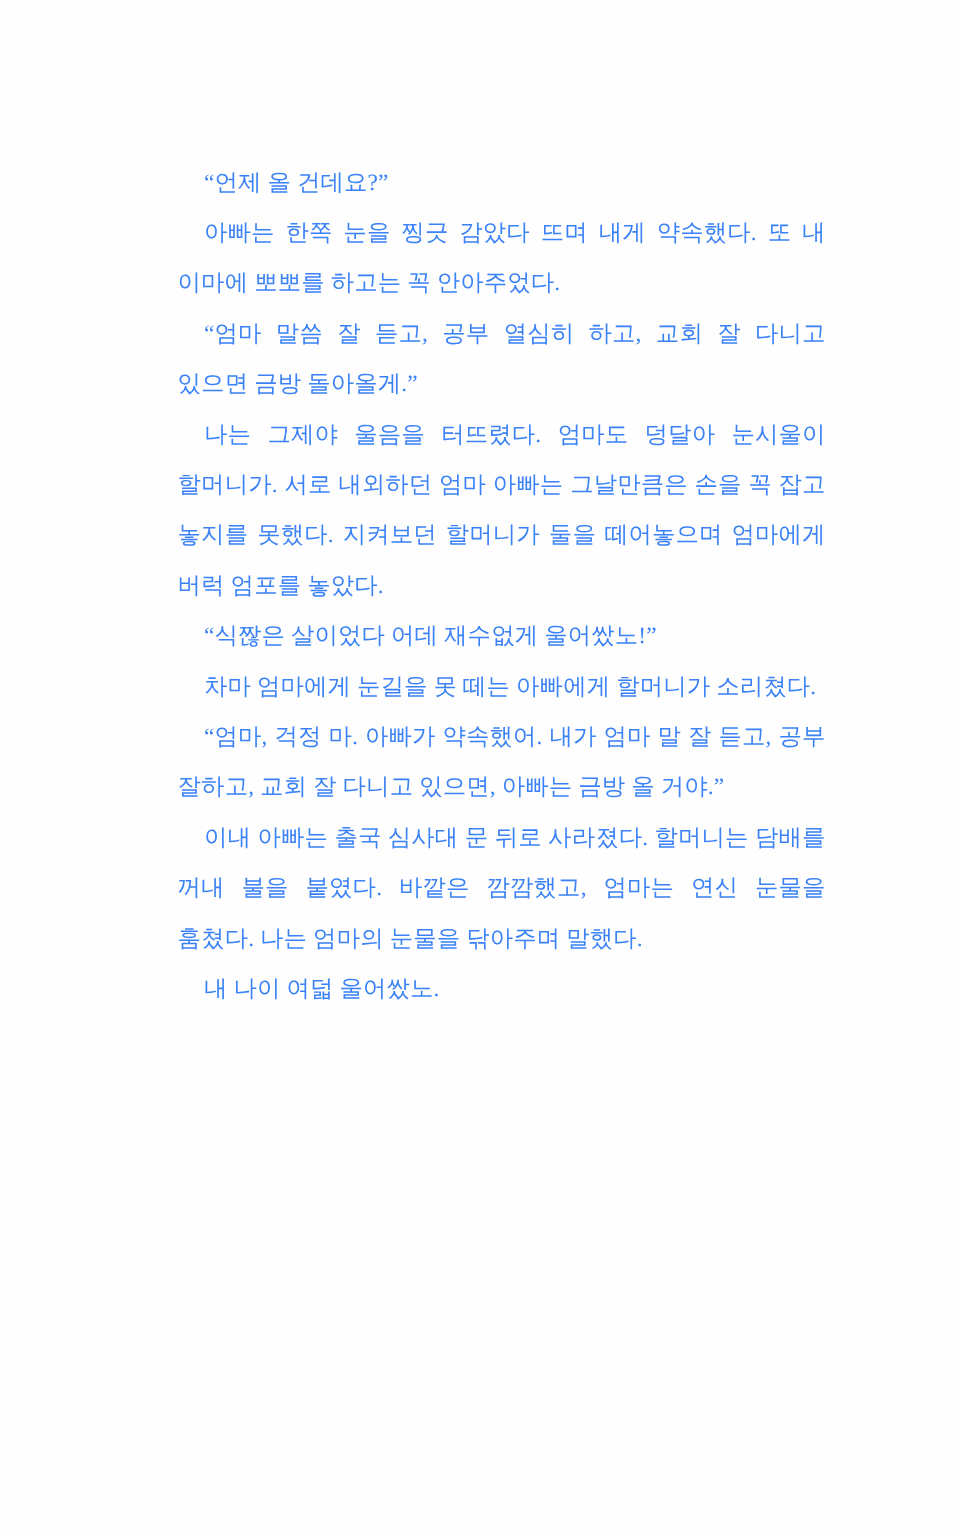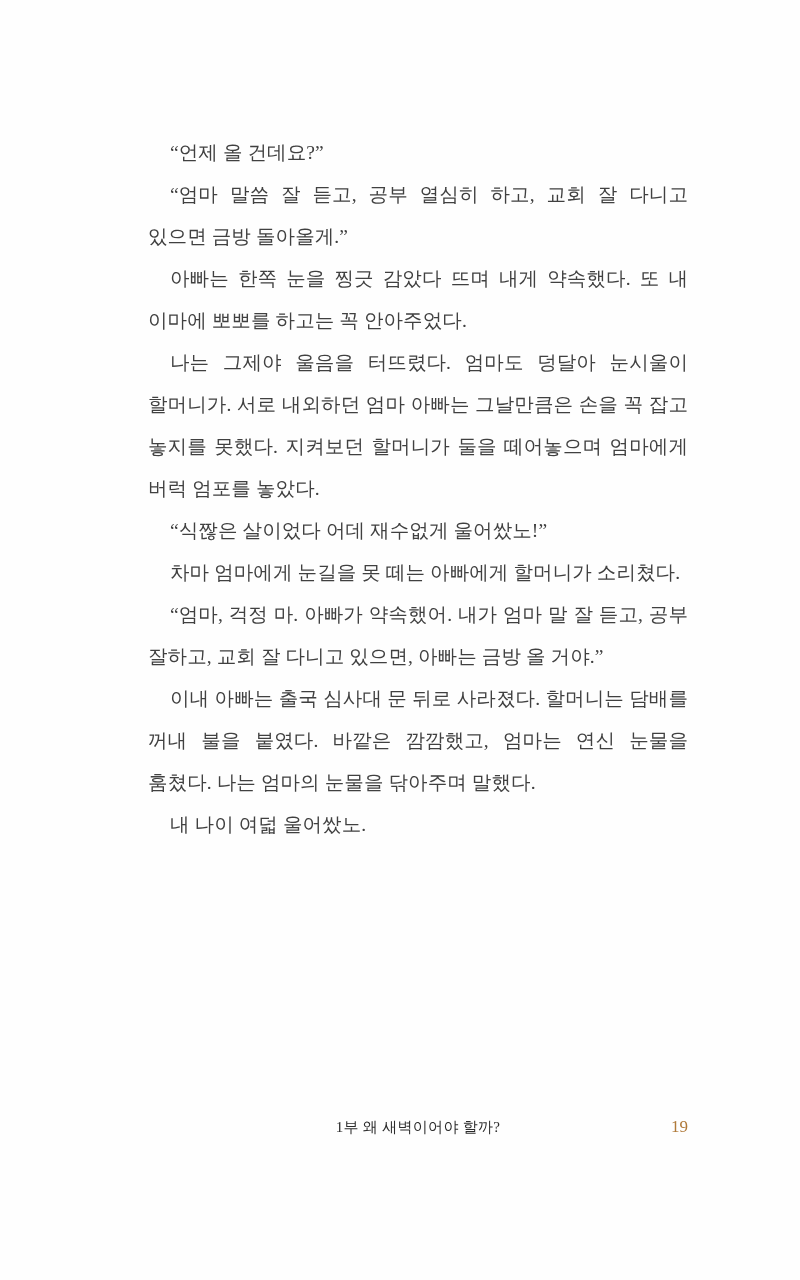--- a/index.html
+++ b/index.html
@@ -31,21 +31,21 @@
   }
   p.para {
     margin: 0 0 0 0;
     font-size: 19.5px;
     line-height: 42px;
     text-align: justify;
     text-justify: inter-character;
     letter-spacing: 0.1px;
     text-indent: 22px;
     word-break: keep-all;
-    color: #404040;
+    color: #3b82f6;
   }
   p.para.quote {
     text-indent: 22px;
   }
   .footer {
     position: absolute;
     left: 148px;
     top: 1118px;
     width: 540px;
     height: 30px;
@@ -70,28 +70,24 @@
     font-family: "Liberation Serif", "DejaVu Serif", serif;
   }
 </style>
 </head>
 <body>
 
 <div class="page">
 
   <div class="content">
     <p class="para quote">“언제 올 건데요?”</p>
+    <p class="para">아빠는 한쪽 눈을 찡긋 감았다 뜨며 내게 약속했다. 또 내 이마에 뽀뽀를 하고는 꼭 안아주었다.</p>
     <p class="para quote">“엄마 말씀 잘 듣고, 공부 열심히 하고, 교회 잘 다니고 있으면 금방 돌아올게.”</p>
-    <p class="para">아빠는 한쪽 눈을 찡긋 감았다 뜨며 내게 약속했다. 또 내 이마에 뽀뽀를 하고는 꼭 안아주었다.</p>
     <p class="para">나는 그제야 울음을 터뜨렸다. 엄마도 덩달아 눈시울이 할머니가. 서로 내외하던 엄마 아빠는 그날만큼은 손을 꼭 잡고 놓지를 못했다. 지켜보던 할머니가 둘을 떼어놓으며 엄마에게 버럭 엄포를 놓았다.</p>
     <p class="para quote">“식짢은 살이었다 어데 재수없게 울어쌌노!”</p>
     <p class="para">차마 엄마에게 눈길을 못 떼는 아빠에게 할머니가 소리쳤다.</p>
     <p class="para quote">“엄마, 걱정 마. 아빠가 약속했어. 내가 엄마 말 잘 듣고, 공부 잘하고, 교회 잘 다니고 있으면, 아빠는 금방 올 거야.”</p>
     <p class="para">이내 아빠는 출국 심사대 문 뒤로 사라졌다. 할머니는 담배를 꺼내 불을 붙였다. 바깥은 깜깜했고, 엄마는 연신 눈물을 훔쳤다. 나는 엄마의 눈물을 닦아주며 말했다.</p>
     <p class="para">내 나이 여덟 울어쌌노.</p>
   </div>
 
-  <div class="footer">
-    <div class="footer-title">1부  왜 새벽이어야 할까?</div>
-    <div class="footer-pageno">19</div>
-  </div>
 
 </div>
 
 </body></html>

